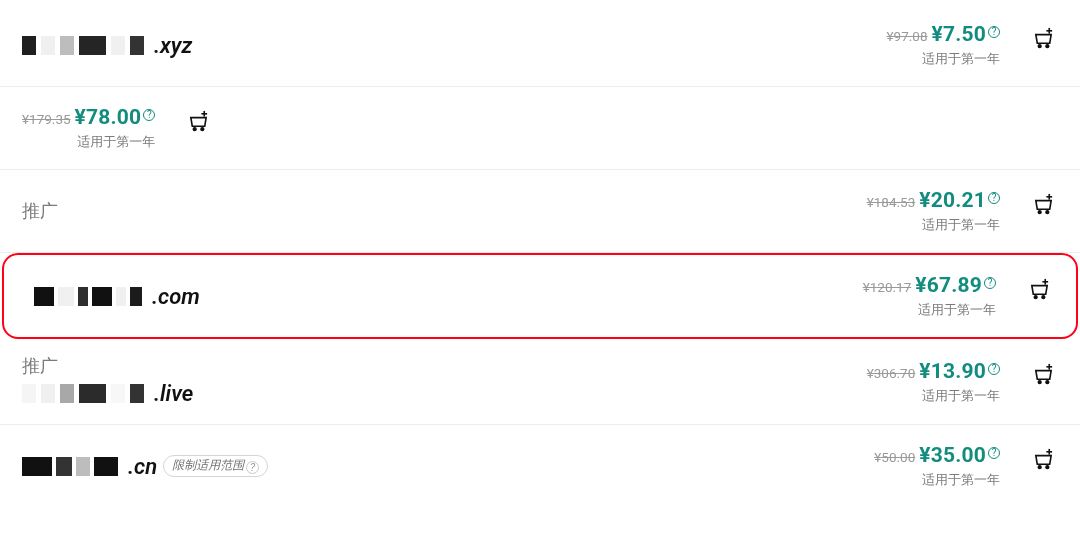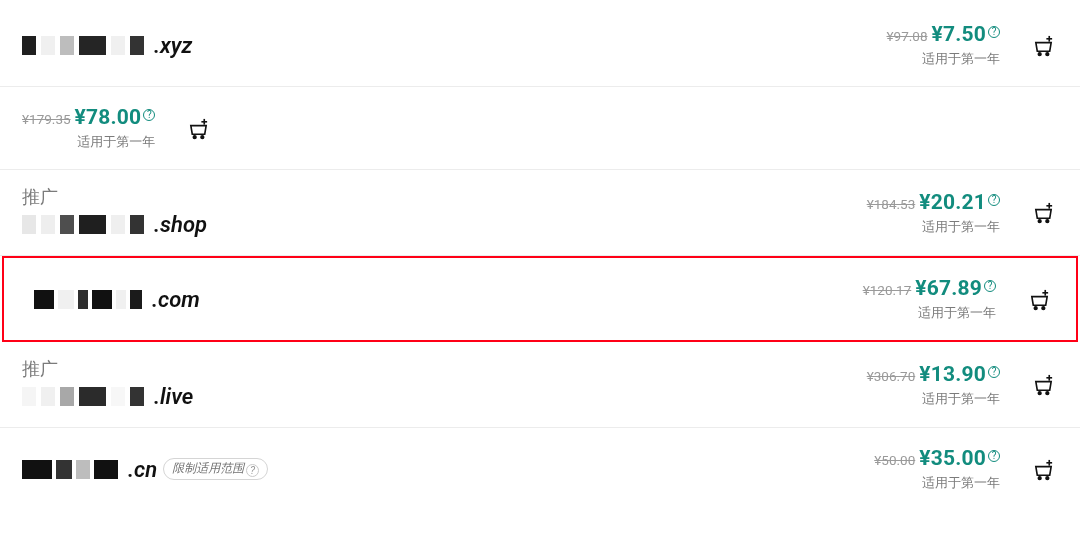--- a/index.html
+++ b/index.html
@@ -14,21 +14,21 @@
       display: flex;
       align-items: center;
       justify-content: space-between;
       padding: 18px 22px 18px 22px;
       border-bottom: 1px solid #ececec;
       position: relative;
     }
     .row:last-child { border-bottom: none; }
     .row.highlight {
       border: 2.5px solid #ff0016;
-      border-radius: 0;
+      border-radius: 16px;
       margin: 0 2px;
       padding-left: 30px;
     }
     .left { display: flex; flex-direction: column; gap: 6px; }
     .tag-promo {
       font-size: 18px;
       color: #7b7b7b;
       line-height: 1;
     }
     .domain-line {
@@ -44,21 +44,21 @@
     .badge-limit {
       font-size: 12px; color: #707070; border: 1px solid #d5d5d5; border-radius: 12px;
       padding: 1px 8px 2px 8px; display: inline-flex; align-items: flex-end; gap: 2px;
     }
     .badge-limit .q {
       font-size: 11px; color: #9a9a9a; border: 1px solid #c9c9c9; border-radius: 50%;
       width: 13px; height: 13px; display: inline-flex; align-items: center; justify-content: center;
       line-height: 1;
     }
     .right {
-      display: flex; align-items: center; gap: 28px;
+      display: flex; align-items: flex-start; gap: 28px;
     }
     .price-group { display: flex; flex-direction: column; align-items: flex-end; gap: 4px; }
     .price-line { display: flex; align-items: baseline; gap: 4px; }
     .old-price {
       font-size: 13.5px; color: #9a9a9a; text-decoration: line-through;
     }
     .cur-price {
       font-size: 21px; font-weight: 700; color: #128c7e; letter-spacing: 0.2px;
     }
     .info-q {
@@ -130,31 +130,20 @@
     <path d="M4 9 H20 L18.5 18 H5.5 Z"></path>
     <circle cx="8" cy="21" r="1.4" fill="#111"></circle>
     <circle cx="16" cy="21" r="1.4" fill="#111"></circle>
   </svg>
         </button>
       </div>
     </div>
     <div class="row">
       <div class="left">
         <div class="tag-promo">推广</div>
-        <div class="domain-line">
-          <span class="name-mask">
-            <span class="blk" style="width: 14px; background: rgb(231, 231, 231);"></span>
-            <span class="blk" style="width: 14px; background: rgb(238, 238, 238);"></span>
-            <span class="blk" style="width: 14px; background: rgb(78, 78, 78);"></span>
-            <span class="blk" style="width: 27px; background: rgb(31, 31, 31);"></span>
-            <span class="blk" style="width: 14px; background: rgb(239, 239, 239);"></span>
-            <span class="blk" style="width: 14px; background: rgb(51, 51, 51);"></span>
-          </span>
-          <span class="tld">.shop</span>
-        </div>
       </div>
       <div class="right">
         <div class="price-group">
           <div class="price-line">
             <span class="old-price">¥184.53</span>
             <span class="cur-price">¥20.21</span>
             <span class="info-q">?</span>
           </div>
           <div class="note">适用于第一年</div>
         </div>

